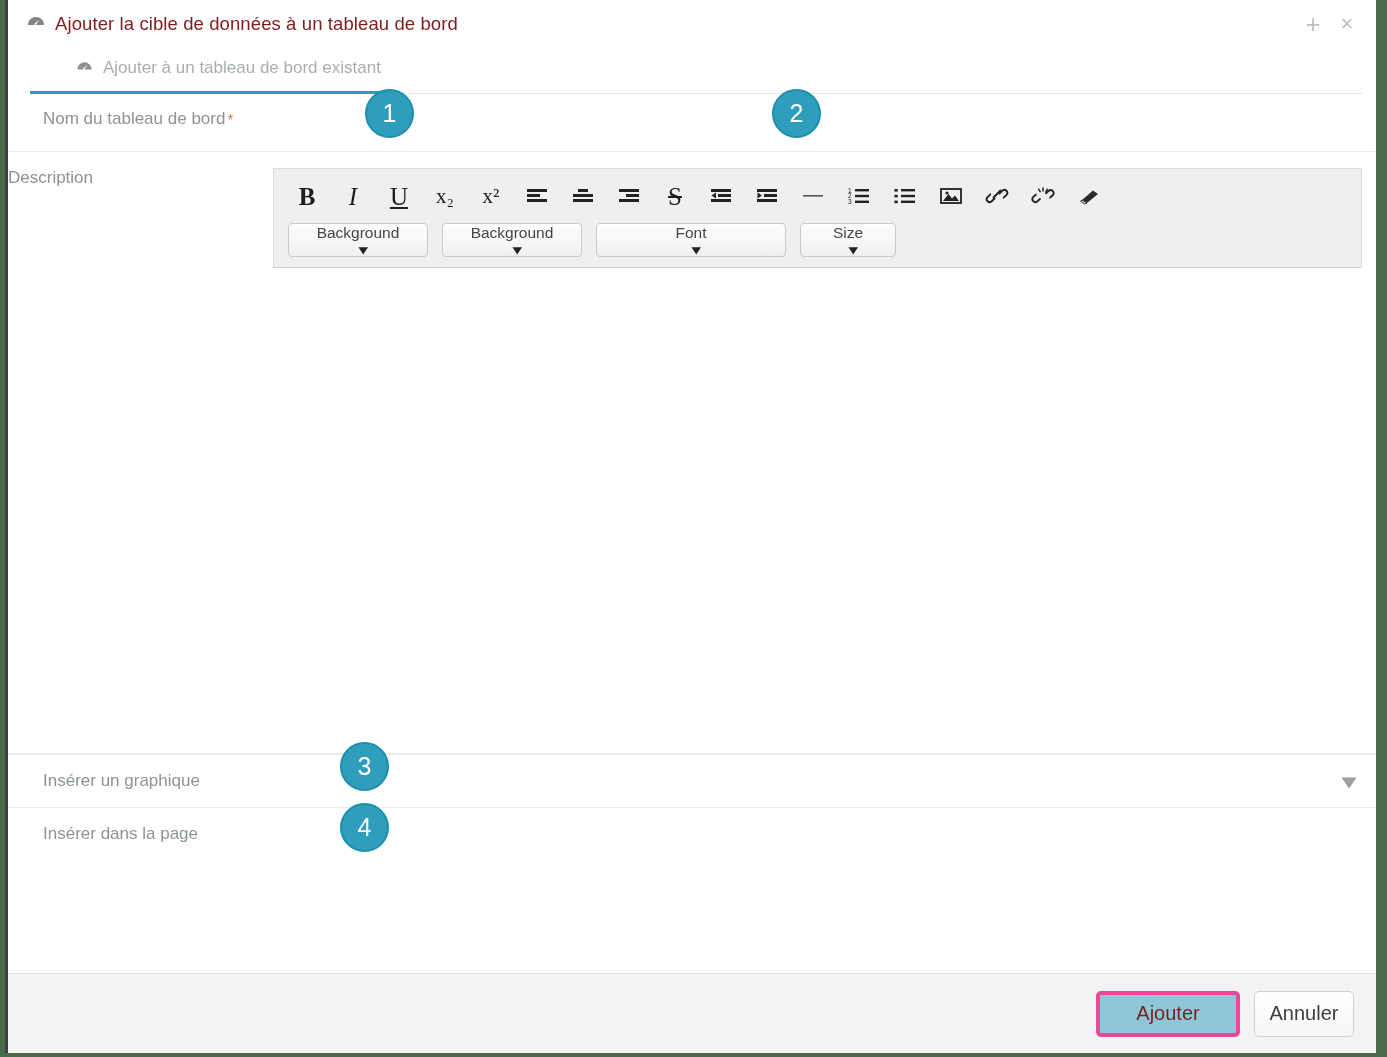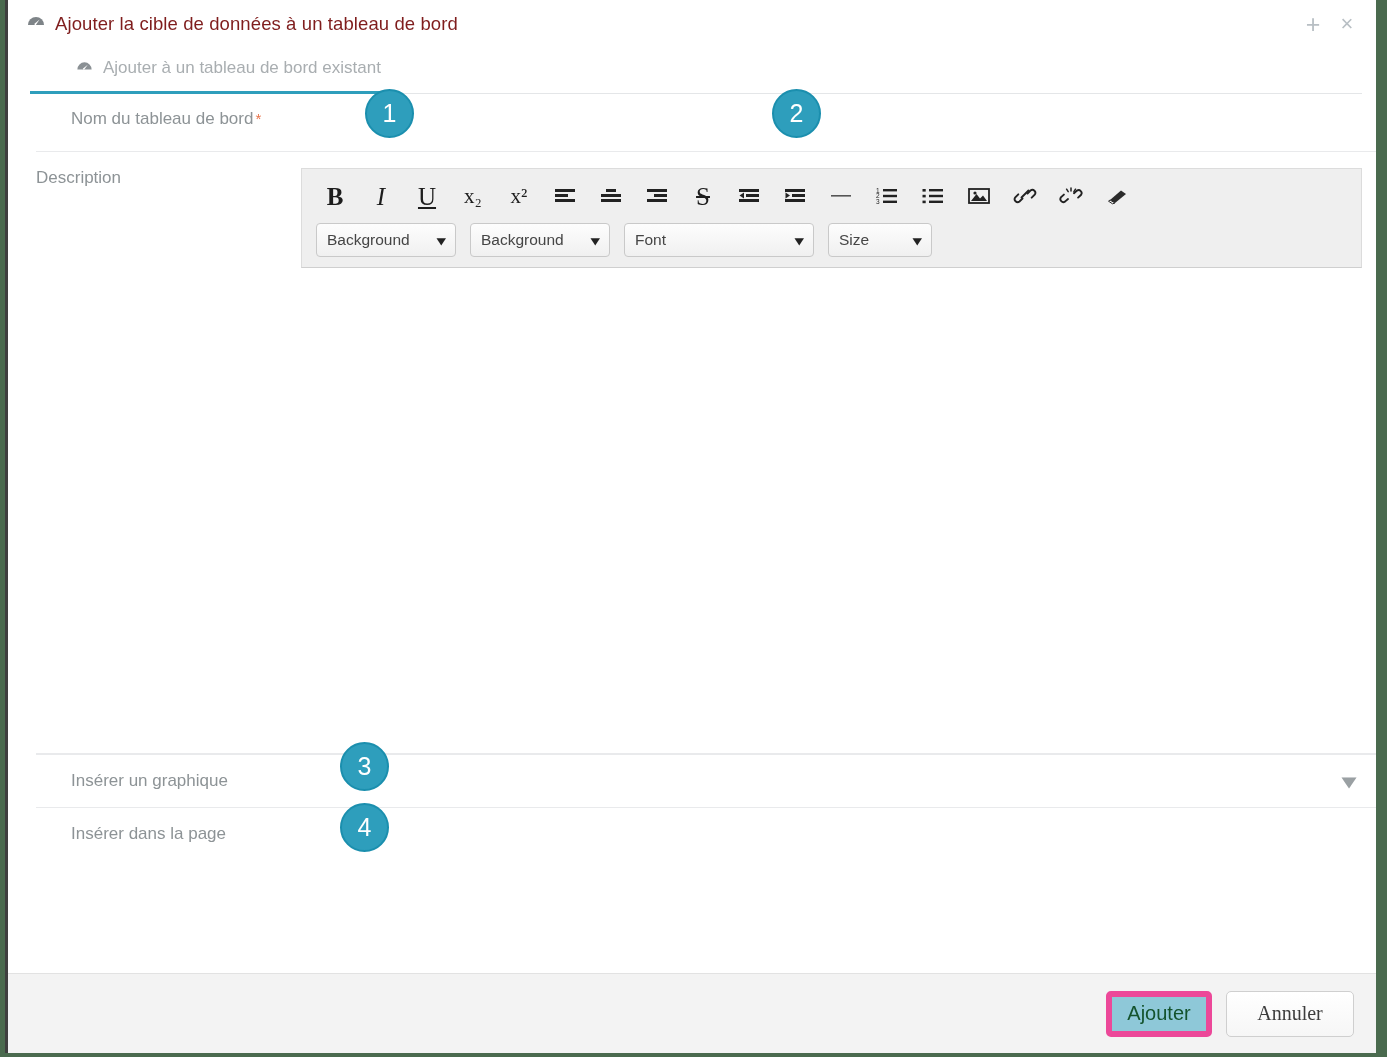--- a/index.html
+++ b/index.html
@@ -112,21 +112,20 @@
     height: 3px;
     background: #2e9ebc;
   }
 
   
   .form-area {
     flex: 1 1 auto;
     display: flex;
     flex-direction: column;
     position: relative;
-    padding-left: 28px;
   }
   .row {
     display: flex;
     position: relative;
     box-sizing: border-box;
   }
   .row-name {
     flex: 0 0 57px;
     align-items: flex-start;
     border-bottom: 1px solid #e9eaec;
@@ -224,25 +223,26 @@
     border-radius: 4px;
     background: linear-gradient(#fdfdfd, #f0f0f0);
     display: flex;
     align-items: center;
     padding: 0 10px;
     font-size: 15.5px;
     color: #454545;
     cursor: pointer;
     box-sizing: border-box;
     justify-content: space-between;
+    flex-direction: column;
   }
   .sel-bg   { width: 140px; }
   .sel-fg   { width: 140px; }
   .sel-font { width: 190px; }
-  .sel-size { width: 104px; }
+  .sel-size { width: 96px; }
   .caret {
     margin-left: 10px;
     font-size: 13px;
     color: #222;
     font-weight: bold;
     transform: scaleX(1.3);
   }
   .editor-body {
     flex: 1 1 auto;
     background: #fff;
@@ -287,31 +287,30 @@
     height: 46px;
     border-radius: 5px;
     display: flex;
     align-items: center;
     justify-content: center;
     font-size: 20px;
     cursor: pointer;
     box-sizing: border-box;
   }
   .btn-primary {
-    width: 106px;
+    width: 144px;
     background: #8ec8d8;
-    color: #14532d;
-    border: 6px solid #ec4899;
+    color: #7f1d1d;
+    border: 4px solid #ec4899;
   }
   .btn-secondary {
-    width: 128px;
+    width: 100px;
     background: linear-gradient(#ffffff, #f6f6f6);
     color: #3d3d3d;
     border: 1px solid #cfcfcf;
-    font-family: Liberation Serif, serif;
   }
 
   
   .badge {
     position: absolute;
     width: 45px;
     height: 45px;
     border-radius: 50%;
     background: #2e9ebc;
     border: 2px solid #1b8fae;

